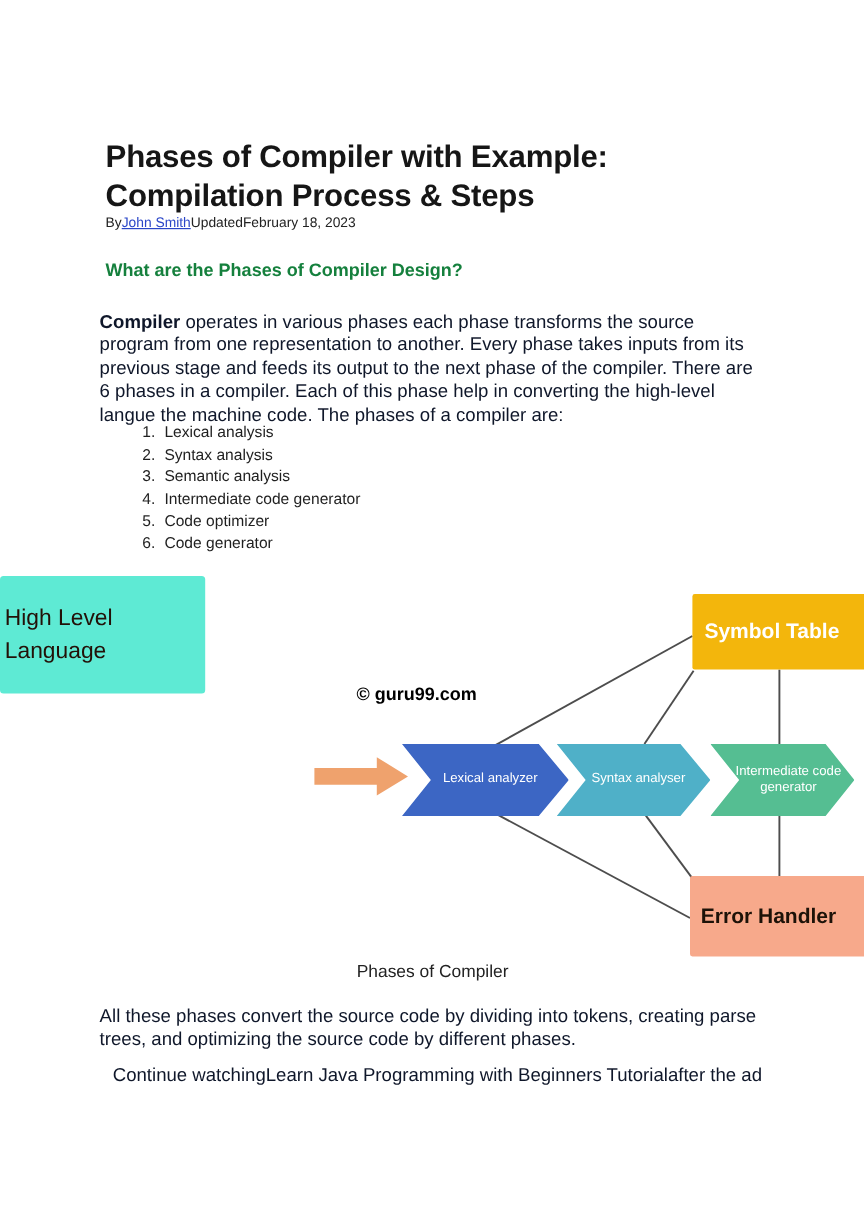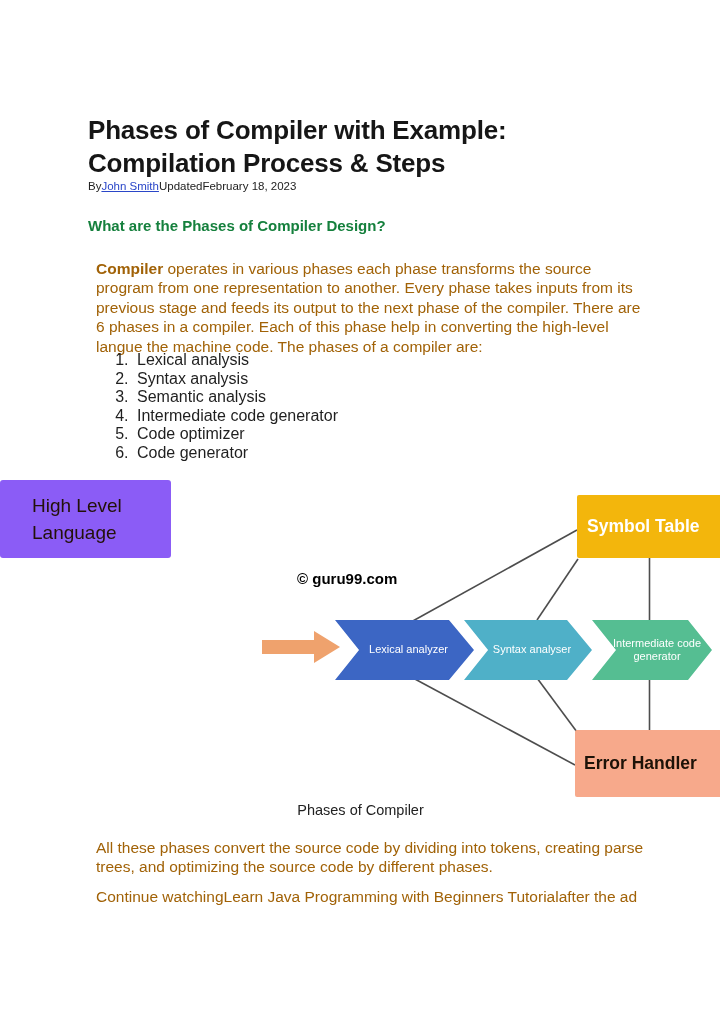--- a/index.html
+++ b/index.html
@@ -22,36 +22,36 @@
   .byline{
     left:88px;top:180px;width:420px;
     font-size:11.5px;color:#222;white-space:nowrap;
   }
   .byline a{color:#2a46c8;text-decoration:underline;}
   .h2{
     left:88px;top:205px;width:540px;
     font-size:15px;font-weight:bold;color:#15803d;
   }
   .para{
-    left:96px;width:552px;
-    font-size:15.5px;line-height:19.5px;color:#a16207;
+    left:83px;width:552px;
+    font-size:15.5px;line-height:19.5px;color:#0f172a;
   }
   .p-intro{top:243px;}
   .phases-ol{
     left:88px;top:351px;width:400px;
     margin:0;padding-left:45px;
-    font-size:16px;line-height:18.6px;color:#1f1f1f;
+    font-size:13px;line-height:18.6px;color:#1f1f1f;
   }
   .phases-ol li{padding-left:4px;}
   .fig-caption{
     left:88px;top:802px;width:545px;
     text-align:center;font-size:14.5px;color:#222;
   }
   .p-summary{top:822px;}
-  .p-continue{top:871px;}
+  .p-continue{top:871px;text-align:right;}
 
   
   .diagram{left:0;top:480px;width:720px;height:330px;}
   .diagram svg{position:absolute;left:0;top:0;}
   .watermark{
     left:297px;top:90px;
     font-size:15px;font-weight:bold;color:#000000;
   }
   .node{
     position:absolute;display:flex;align-items:center;
@@ -61,24 +61,24 @@
     left:577px;top:15px;width:160px;height:63px;
     background:#F3B60C;color:#ffffff;
     font-size:17.5px;padding-left:10px;
   }
   .error-handler{
     left:575px;top:250px;width:160px;height:67px;
     background:#F7A98B;color:#1d1208;
     font-size:17.5px;padding-left:9px;
   }
   .hll-box{
-    left:91px;top:131px;width:171px;height:78px;
-    background:#8b5cf6;color:#231108;
+    left:91px;top:131px;width:171px;height:98px;
+    background:#5eead4;color:#231108;
     font-size:19px;line-height:27px;
-    padding-left:32px;box-sizing:border-box;
+    padding-left:4px;box-sizing:border-box;
     display:flex;align-items:center;border-radius:3px;
   }
   .hll-box .hll-text{width:120px;}
   .chevron{
     position:absolute;top:140px;height:60px;
     display:flex;align-items:center;justify-content:center;
     color:#ffffff;font-size:11px;line-height:13.5px;
     text-align:center;box-sizing:border-box;
   }
   .chev-blue{

